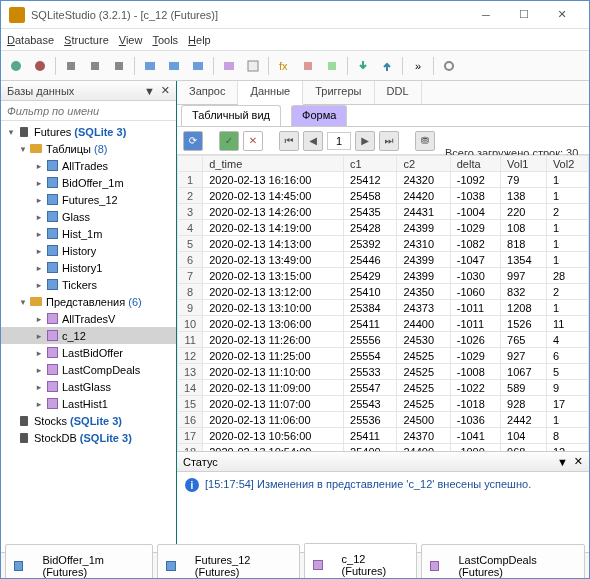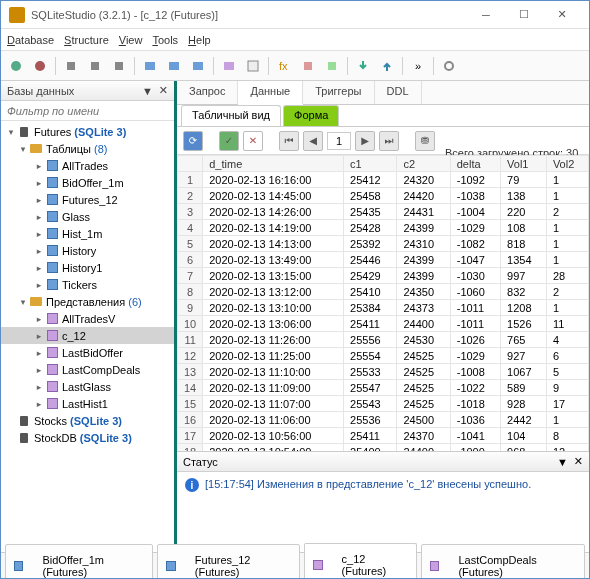--- a/index.html
+++ b/index.html
@@ -9,42 +9,42 @@
 .titlebar .title { flex: 1; color: #555; }
 .winbtn { width: 38px; height: 22px; display: flex; align-items: center; justify-content: center; color: #555; }
 .menubar { height: 22px; display: flex; align-items: center; padding: 0 6px; gap: 10px; border-bottom: 1px solid #e0e0e0; }
 .menubar span { color: #333; }
 .menubar span u { text-decoration: underline; }
 .toolbar { height: 30px; display: flex; align-items: center; padding: 0 4px; gap: 2px; border-bottom: 1px solid #d0d0d0; background: #fafafa; }
 .tb-btn { width: 22px; height: 22px; display: flex; align-items: center; justify-content: center; border-radius: 2px; }
 .tb-sep { width: 1px; height: 18px; background: #d0d0d0; margin: 0 2px; }
 .tb-ico { width: 14px; height: 14px; }
 .main { flex: 1; display: flex; overflow: hidden; }
-.sidebar { width: 176px; border-right: 3px solid #0f766e; display: flex; flex-direction: column; background: #fff; }
+.sidebar { width: 176px; border-right: 1px solid #0f766e; display: flex; flex-direction: column; background: #fff; }
 .side-hdr { height: 20px; background: linear-gradient(#fdfdfd,#ececec); border-bottom: 1px solid #d0d0d0; display: flex; align-items: center; padding: 0 6px; font-size: 11px; color: #444; }
 .side-hdr .sp { flex: 1; }
 .filter { height: 20px; border-bottom: 1px solid #e0e0e0; }
 .filter input { width: 100%; height: 100%; border: none; padding: 0 6px; font-style: italic; color: #888; outline: none; }
 .tree { flex: 1; overflow: auto; padding: 2px 0; }
 .tree-row { display: flex; align-items: center; height: 17px; padding: 0 4px; white-space: nowrap; cursor: default; }
 .tree-row.sel { background: #d3d3d3; }
 .tw { width: 12px; text-align: center; color: #666; font-size: 9px; }
 .ic { width: 14px; height: 14px; margin-right: 3px; display: inline-flex; align-items: center; justify-content: center; }
 .ic-db { background: #555; width: 8px; height: 10px; border-radius: 1px; }
 .ic-fold { background: #dda533; width: 12px; height: 9px; border-radius: 1px; }
 .ic-tbl { background: #6a9ed8; width: 11px; height: 11px; border: 1px solid #3a6ea8; }
 .ic-view { background: #c8a0e0; width: 11px; height: 11px; border: 1px solid #9060b0; }
 .link { color: #1a5fb4; font-weight: bold; }
 .cnt { color: #1a5fb4; }
 .content { flex: 1; display: flex; flex-direction: column; overflow: hidden; }
 .tabs1 { height: 24px; display: flex; border-bottom: 1px solid #ccc; background: #fafafa; }
 .tab1 { padding: 4px 12px; color: #444; border-right: 1px solid #e0e0e0; }
 .tab1.act { background: #fff; border-bottom: 2px solid #fff; margin-bottom: -1px; }
-.tabs2 { height: 22px; display: flex; border-bottom: 1px solid #ccc; padding-left: 4px; }
-.tab2 { padding: 3px 10px; border: 1px solid #ccc; border-bottom: none; margin-right: 2px; background: #84cc16; border-radius: 3px 3px 0 0; }
+.tabs2 { height: 22px; display: flex; border-bottom: 1px solid #ccc; padding-left: 4px; gap: 8px; }
+.tab2 { padding: 3px 10px; border: 1px solid #ccc; border-bottom: none; margin-right: 2px; background: #c4b5fd; border-radius: 3px 3px 0 0; }
 .tab2.act { background: #fff; }
 .gridbar { height: 28px; display: flex; align-items: center; padding: 0 6px; gap: 4px; border-bottom: 1px solid #dcdcdc; }
 .gb-btn { width: 20px; height: 20px; background: #e8e8e8; border: 1px solid #bbb; border-radius: 2px; display: flex; align-items: center; justify-content: center; font-size: 10px; color: #555; }
 .gb-btn.chk { background: #5588cc; color: #fff; }
 .gb-btn.grn { background: #6ab06a; }
 .gb-btn.x { color: #b05050; background: #fff; }
 .gb-page { width: 24px; height: 18px; border: 1px solid #ccc; text-align: center; }
 .gb-txt { color: #333; margin-left: 6px; margin-top: 25px; }
 .gridwrap { flex: 1; overflow: auto; position: relative; }
 table { border-collapse: collapse; width: 100%; }

